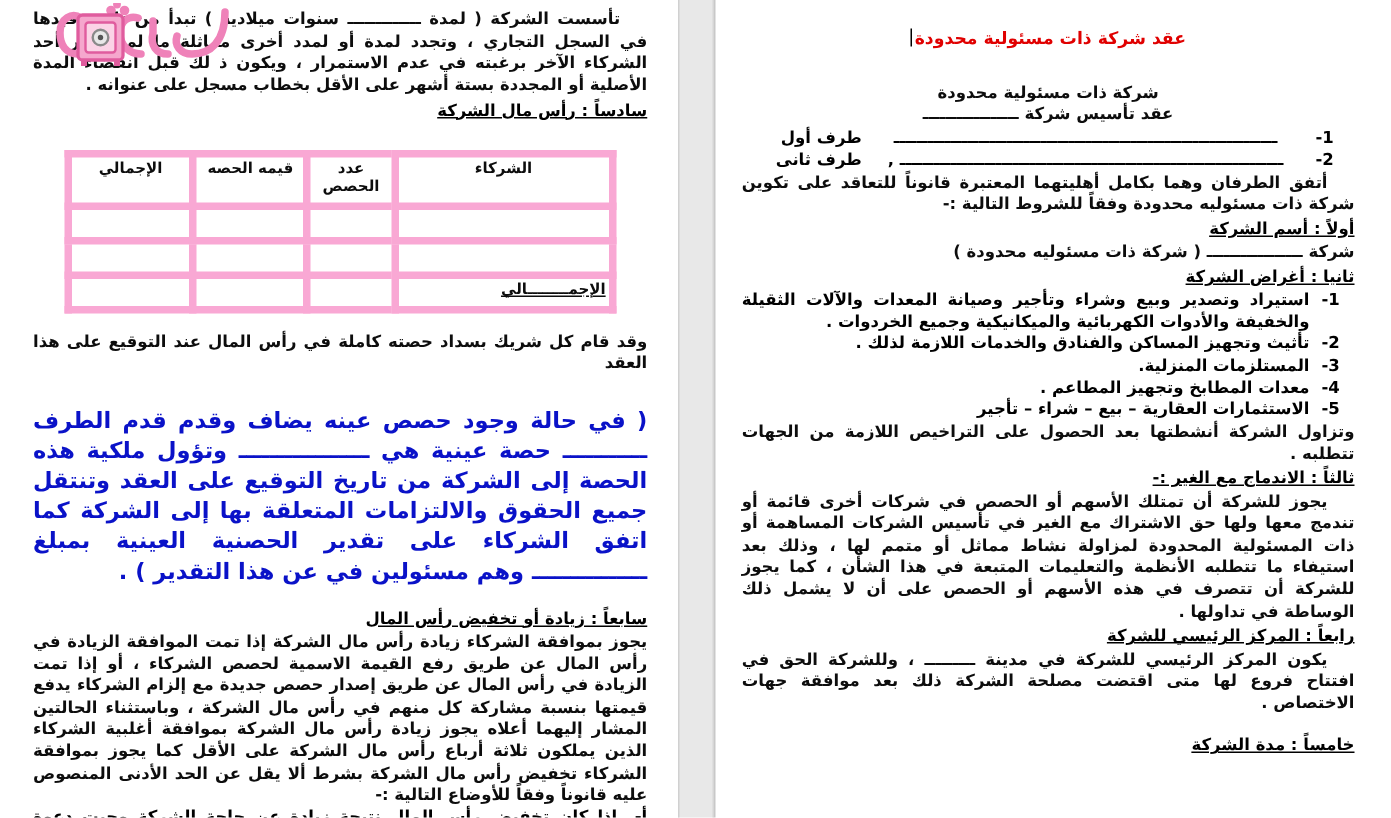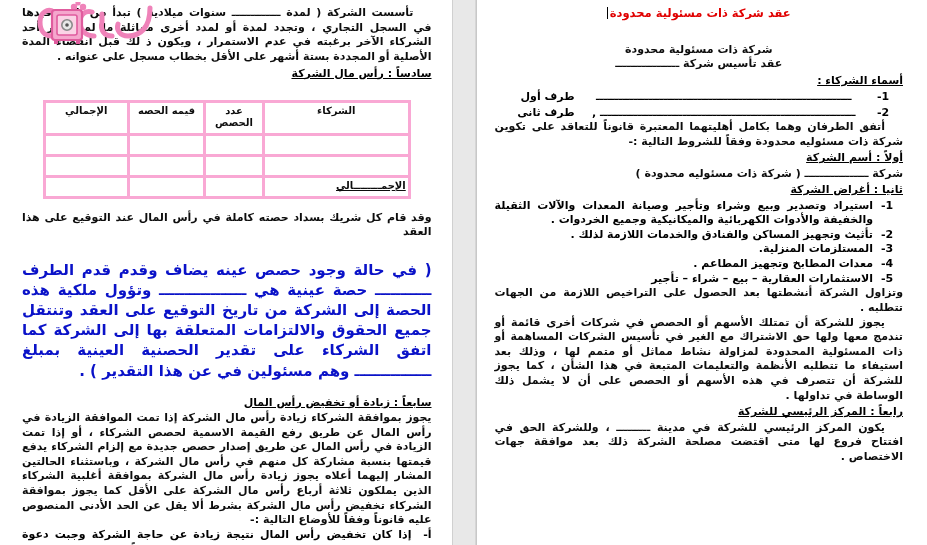--- a/index.html
+++ b/index.html
@@ -30,21 +30,21 @@
     height: 545px;
     overflow: hidden;
     box-sizing: border-box;
     direction: rtl;
     text-align: justify;
   }
 
   .page-left {
     width: 452px;
     border-left: 1px solid #c8c8c8;
-    padding: 0 24px 0 18px;
+    padding: 12px 24px 0 18px;
   }
 
   .gutter {
     width: 22px;
     height: 545px;
     background: #e8e8e8;
     border-left: 1px solid #d0d0d0;
     border-right: 1px solid #d6d6d6;
     flex: 0 0 22px;
   }
@@ -201,21 +201,21 @@
     justify-content: center;
     margin: 6px 0 0 0;
   }
   table.cap-table {
     border-collapse: collapse;
     width: 368px;
     border: 2px solid #000;
     direction: rtl;
   }
   table.cap-table td, table.cap-table th {
-    border: 3px solid #f9a8d4;
+    border: 5px solid #f9a8d4;
     font-size: 10px;
     font-weight: bold;
     text-align: center;
     vertical-align: top;
     padding: 2px 2px;
     color: #0d0d0d;
     height: 15px;
   }
   table.cap-table thead th {
     height: 26px;
@@ -253,21 +253,20 @@
 
     <div class="doc-title">
       <span>عقد شركة ذات مسئولية محدودة</span><span class="caret"></span>
     </div>
 
     <div class="spacer-lg"></div>
 
     <p class="line center">شركة ذات مسئولية محدودة</p>
     <p class="line center">عقد تأسيس شركة ـــــــــــــــــ</p>
 
-    <p class="heading">أسماء الشركاء :</p>
 
     <div class="namerow">
       <span class="num">-1</span>
       <span class="dots">ــــــــــــــــــــــــــــــــــــــــــــــــــــــــــــــــــــ</span>
       <span class="role">طرف أول</span>
     </div>
     <div class="namerow">
       <span class="num">-2</span>
       <span class="dots">ــــــــــــــــــــــــــــــــــــــــــــــــــــــــــــــــــــ ,</span>
       <span class="role">طرف ثانى</span>
@@ -298,27 +297,29 @@
         <span class="txt">معدات المطابخ وتجهيز المطاعم .</span>
       </li>
       <li class="short">
         <span class="num">-5</span>
         <span class="txt">الاستثمارات العقارية – بيع – شراء – تأجير</span>
       </li>
     </ul>
 
     <p class="para">وتزاول الشركة أنشطتها بعد الحصول على التراخيص اللازمة من الجهات تتطلبه .</p>
 
+    <p class="heading">ثالثاً : الاندماج مع الغير :-</p>
     <p class="para indent">يجوز للشركة أن تمتلك الأسهم أو الحصص في شركات أخرى قائمة أو تندمج معها ولها حق الاشتراك مع الغير في تأسيس الشركات المساهمة أو ذات المسئولية المحدودة لمزاولة نشاط مماثل أو متمم لها ، وذلك بعد استيفاء ما تتطلبه الأنظمة والتعليمات المتبعة في هذا الشأن ، كما يجوز للشركة أن تتصرف في هذه الأسهم أو الحصص على أن لا يشمل ذلك الوساطة في تداولها .</p>
 
     <p class="heading">رابعاً : المركز الرئيسي للشركة</p>
     <p class="para indent">يكون المركز الرئيسي للشركة في مدينة ـــــــــ ، وللشركة الحق في افتتاح فروع لها متى اقتضت مصلحة الشركة ذلك بعد موافقة جهات الاختصاص .</p>
 
     <div class="spacer-md"></div>
 
+    <p class="heading">خامساً : مدة الشركة</p>
 
   </div>
 
   <div class="gutter"></div>
 
   <div class="page page-right">
 
     <div class="watermark">
       <svg viewBox="0 0 150 46" width="150" height="46" aria-hidden="true">
         <g fill="none" stroke="#ef82b9" stroke-width="5" stroke-linecap="round" stroke-linejoin="round">

